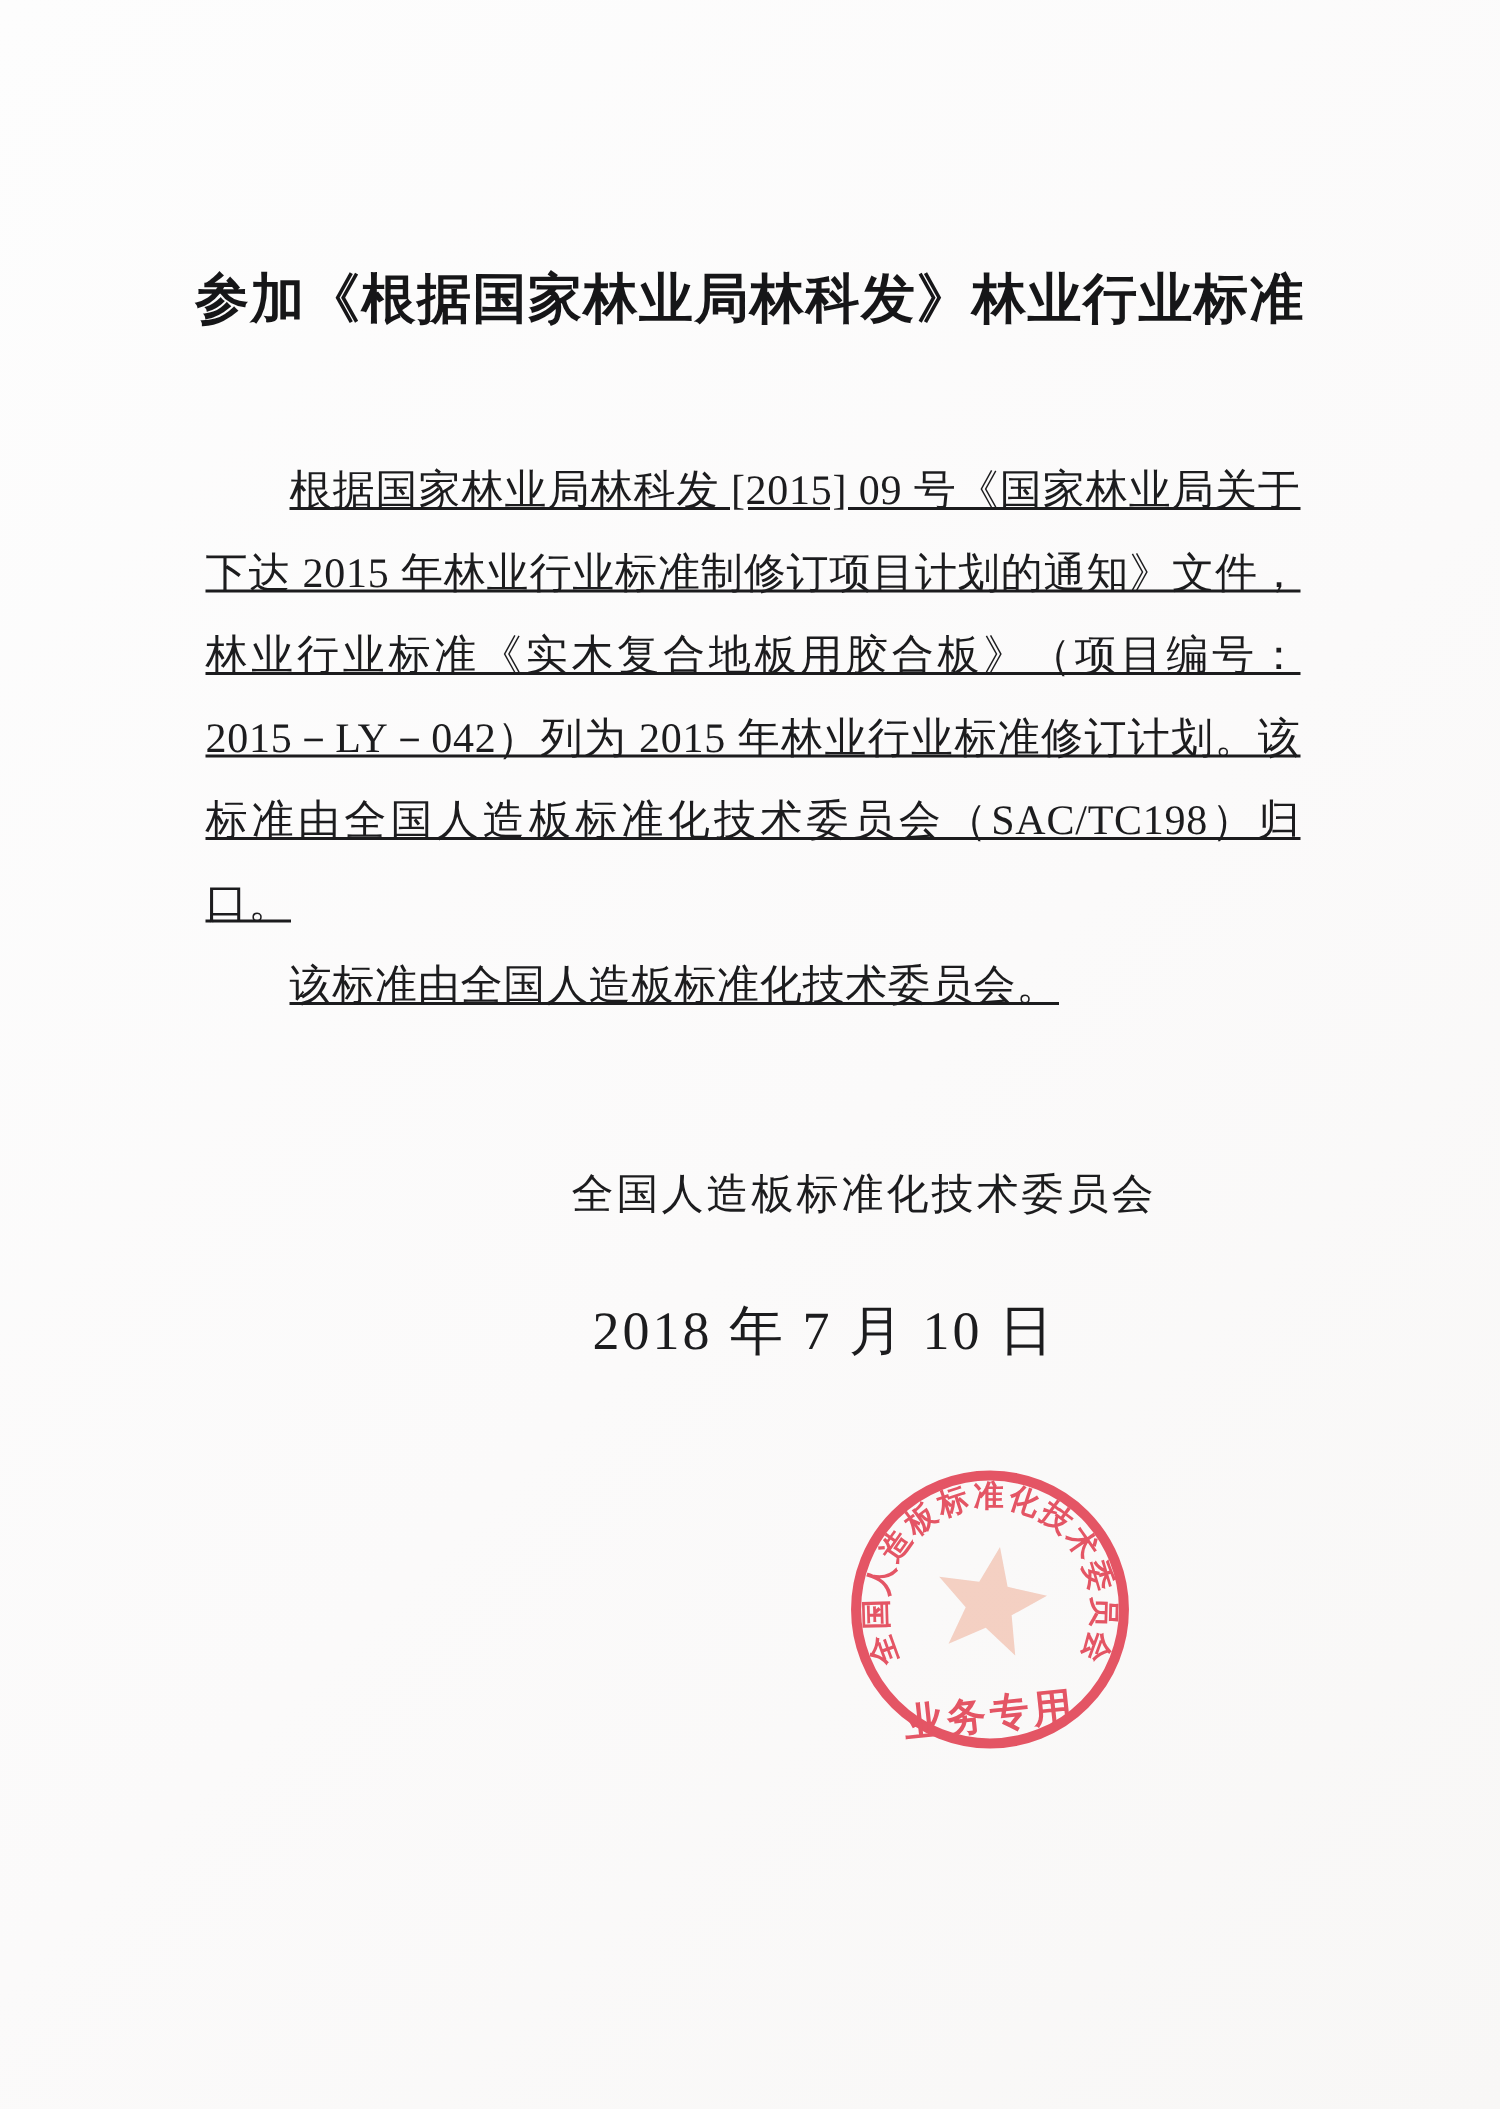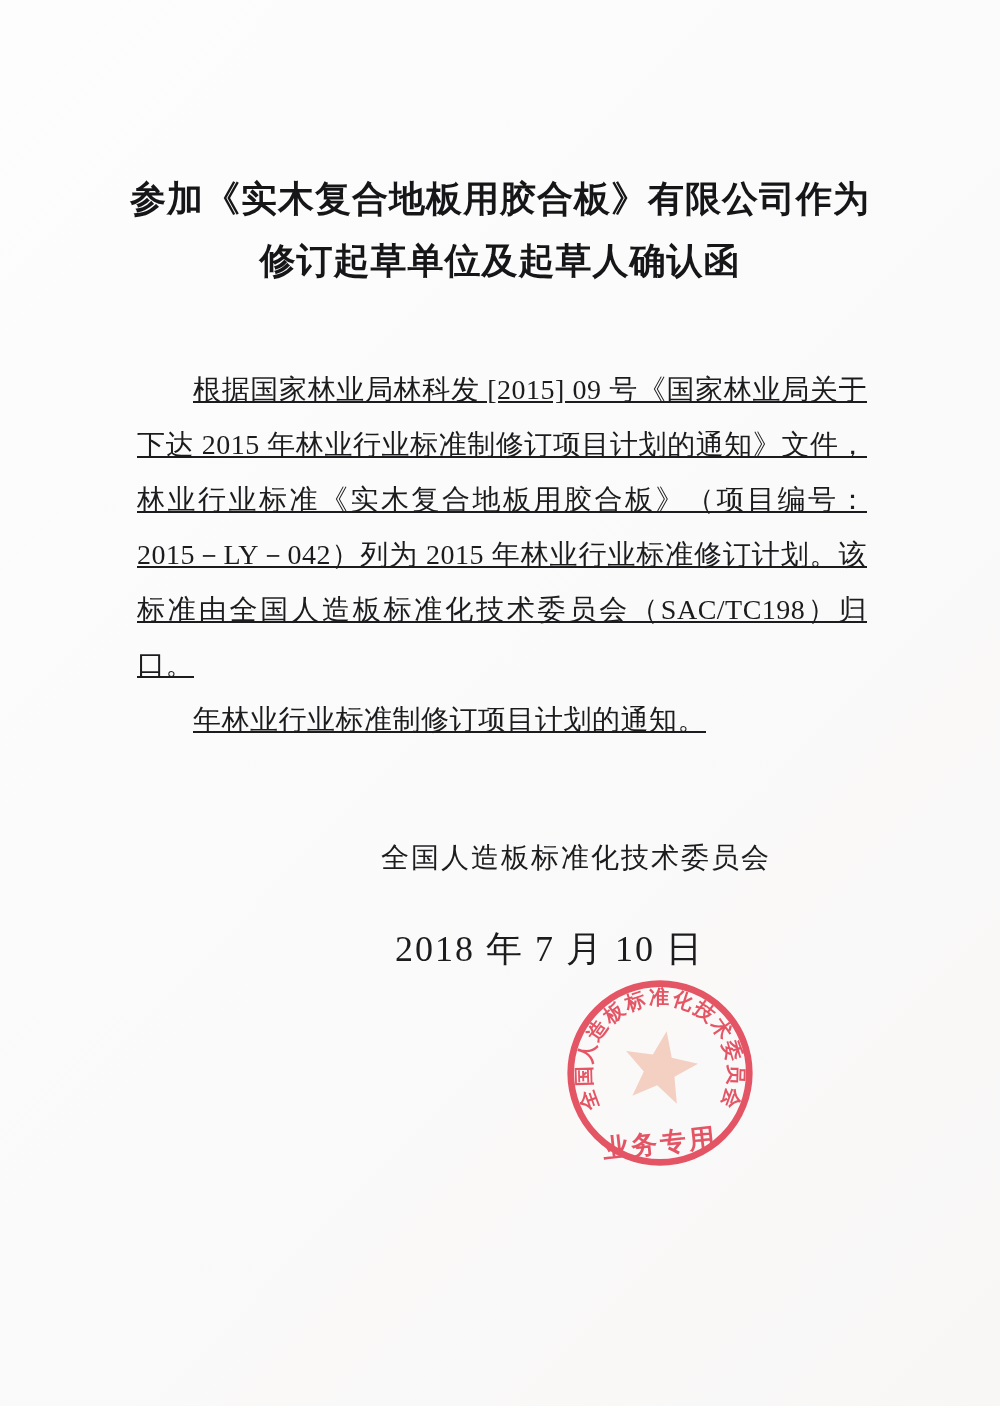--- a/index.html
+++ b/index.html
@@ -73,27 +73,26 @@
     opacity: 0.92;
   }
   .stamp svg { width: 100%; height: 100%; }
 </style>
 </head>
 <body>
 
 <div class="page">
 
   <div class="title-block">
-    <div>参加《实木复合地板用胶合板》有限公司作为</div>
-    <div>修订起草单位及起草人确认函</div>
+    <div>参加《根据国家林业局林科发》林业行业标准</div>
   </div>
 
   <div class="content">
     <p class="para-1">根据国家林业局林科发 [2015] 09 号《国家林业局关于下达 2015 年林业行业标准制修订项目计划的通知》文件，林业行业标准《实木复合地板用胶合板》（项目编号：2015－LY－042）列为 2015 年林业行业标准修订计划。该标准由全国人造板标准化技术委员会（SAC/TC198）归口。</p>
-    <p class="para-3">年林业行业标准制修订项目计划的通知。</p>
+    <p class="para-3">该标准由全国人造板标准化技术委员会。</p>
   </div>
 
   <div class="signature-area">
     <div class="committee-line">全国人造板标准化技术委员会</div>
     <div class="date-line">2018 年 7 月 10 日</div>
   </div>
 
   <div class="stamp">
     <svg viewBox="0 0 200 200" xmlns="http://www.w3.org/2000/svg">
 

